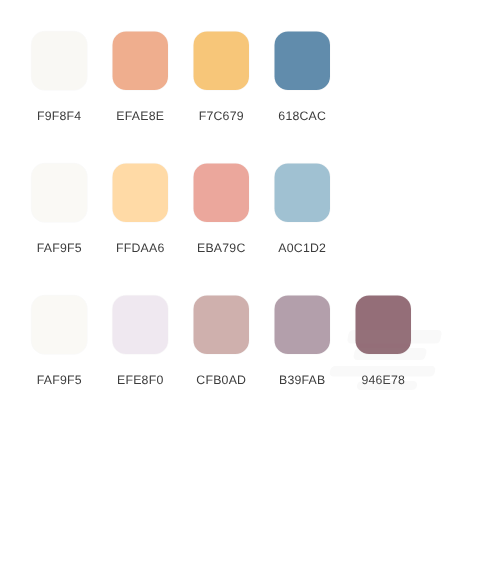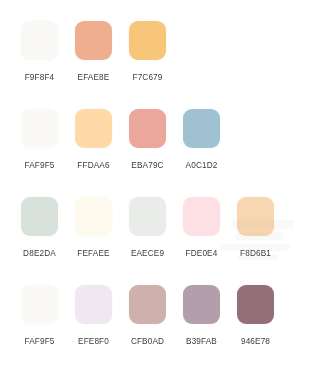--- a/index.html
+++ b/index.html
@@ -84,59 +84,41 @@
           <div class="swatch-label">F9F8F4</div>
         </div>
         <div class="swatch-cell">
           <div class="swatch-chip" style="background: rgb(239, 174, 142);"></div>
           <div class="swatch-label">EFAE8E</div>
         </div>
         <div class="swatch-cell">
           <div class="swatch-chip" style="background: rgb(247, 198, 121);"></div>
           <div class="swatch-label">F7C679</div>
         </div>
+        <div class="swatch-cell">
+          <div class="swatch-chip" style="background: rgb(97, 140, 172);"></div>
+          <div class="swatch-label">618CAC</div>
+        </div>
       </div>
       <div class="palette-row">
         <div class="swatch-cell">
           <div class="swatch-chip" style="background: rgb(250, 249, 245);"></div>
           <div class="swatch-label">FAF9F5</div>
         </div>
         <div class="swatch-cell">
           <div class="swatch-chip" style="background: rgb(255, 218, 166);"></div>
           <div class="swatch-label">FFDAA6</div>
         </div>
         <div class="swatch-cell">
           <div class="swatch-chip" style="background: rgb(235, 167, 156);"></div>
           <div class="swatch-label">EBA79C</div>
         </div>
         <div class="swatch-cell">
           <div class="swatch-chip" style="background: rgb(160, 193, 210);"></div>
           <div class="swatch-label">A0C1D2</div>
-        </div>
-      </div>
-      <div class="palette-row">
-        <div class="swatch-cell">
-          <div class="swatch-chip" style="background: rgb(216, 226, 218);"></div>
-          <div class="swatch-label">D8E2DA</div>
-        </div>
-        <div class="swatch-cell">
-          <div class="swatch-chip" style="background: rgb(254, 250, 238);"></div>
-          <div class="swatch-label">FEFAEE</div>
-        </div>
-        <div class="swatch-cell">
-          <div class="swatch-chip" style="background: rgb(234, 236, 233);"></div>
-          <div class="swatch-label">EAECE9</div>
-        </div>
-        <div class="swatch-cell">
-          <div class="swatch-chip" style="background: rgb(253, 224, 228);"></div>
-          <div class="swatch-label">FDE0E4</div>
-        </div>
-        <div class="swatch-cell">
-          <div class="swatch-chip" style="background: rgb(248, 214, 177);"></div>
-          <div class="swatch-label">F8D6B1</div>
         </div>
       </div>
       <div class="palette-row">
         <div class="swatch-cell">
           <div class="swatch-chip" style="background: rgb(250, 249, 245);"></div>
           <div class="swatch-label">FAF9F5</div>
         </div>
         <div class="swatch-cell">
           <div class="swatch-chip" style="background: rgb(239, 232, 240);"></div>
           <div class="swatch-label">EFE8F0</div>

